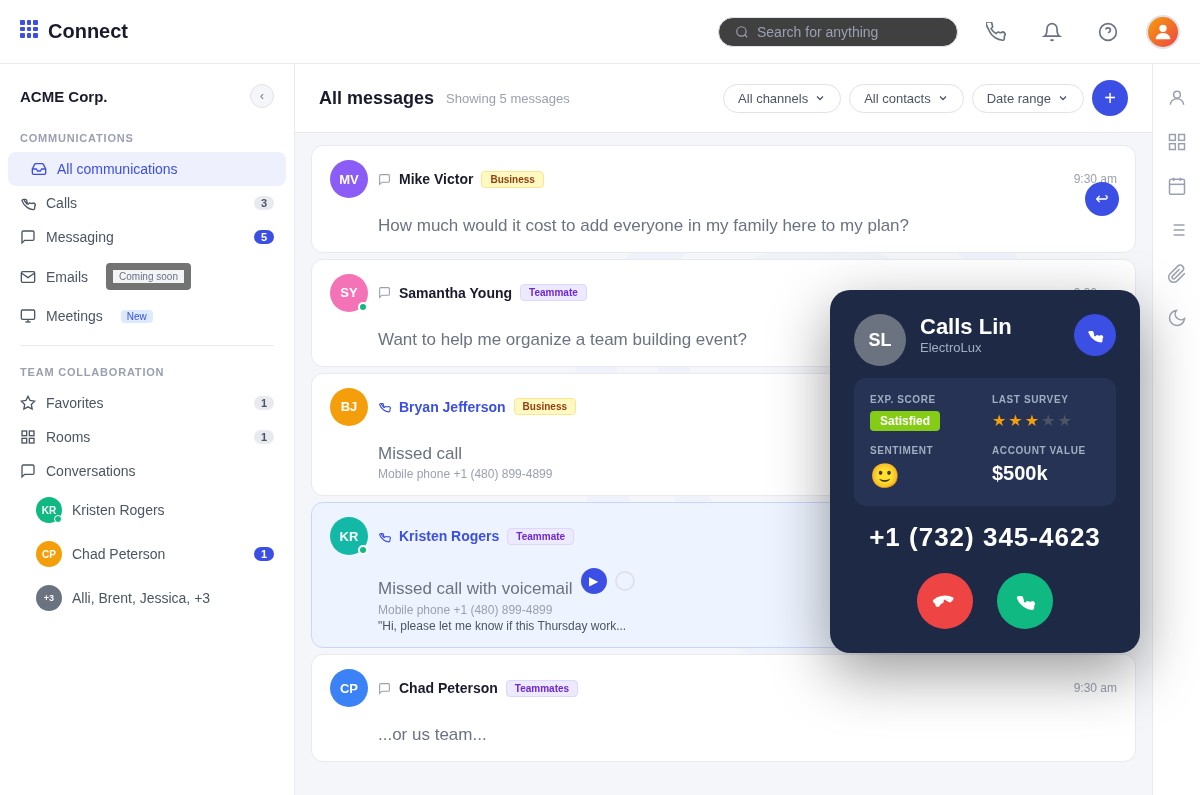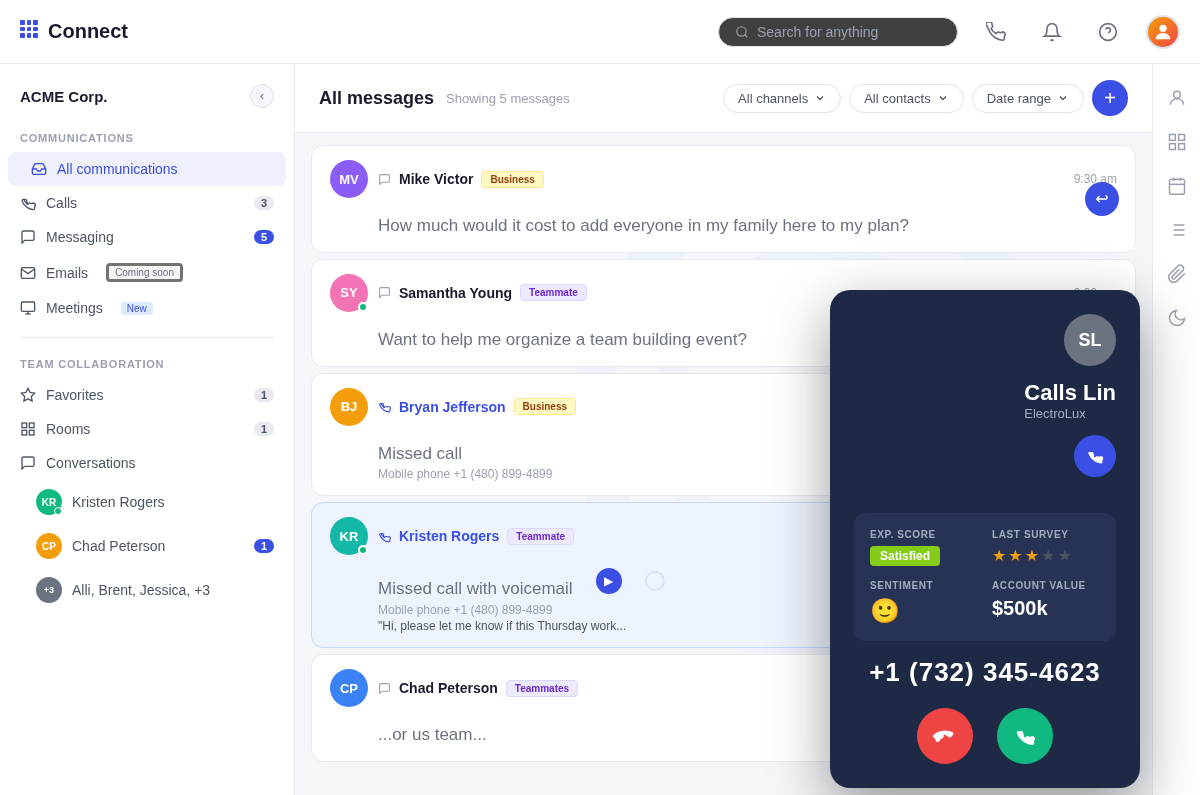--- a/index.html
+++ b/index.html
@@ -21,21 +21,21 @@
     
     .sidebar { width: 295px; background: #fff; border-right: 1px solid #e8eaf0; display: flex; flex-direction: column; padding: 20px 0; flex-shrink: 0; overflow-y: auto; }
     .sidebar-header { padding: 0 20px 16px; display: flex; justify-content: space-between; align-items: center; }
     .sidebar-title { font-size: 15px; font-weight: 700; color: #1a1a2e; text-align: right; }
     .sidebar-collapse { width: 24px; height: 24px; border-radius: 50%; background: #f5f6fa; border: 1px solid #e0e2ea; display: flex; align-items: center; justify-content: center; cursor: pointer; color: #6b7280; font-size: 12px; }
     .sidebar-section-label { padding: 8px 20px; font-size: 11px; font-weight: 700; color: #9aa0b0; text-transform: uppercase; letter-spacing: 0.8px; }
     .sidebar-item { display: flex; align-items: center; padding: 9px 20px; cursor: pointer; font-size: 14px; color: #4b5563; gap: 10px; position: relative; }
     .sidebar-item.active { background: #eef0fd; color: #3b4fe4; border-radius: 8px; margin: 0 8px; padding: 9px 23px; }
     .sidebar-item .badge { margin-left: auto; background: #e8eaf0; color: #4b5563; font-size: 11px; font-weight: 600; padding: 1px 7px; border-radius: 10px; }
     .sidebar-item .badge.blue { background: #3b4fe4; color: #fff; }
-    .sidebar-item .badge-label { margin-left: 8px; background: #f3f4f6; color: #6b7280; font-size: 10px; padding: 1px 6px; border-radius: 4px; border: 3px solid #737373; }
+    .sidebar-item .badge-label { margin-left: 8px; background: #f3f4f6; color: #6b7280; font-size: 10px; padding: 1px 6px; border-radius: 4px; border: 7px solid #737373; }
     .sidebar-item .badge-new { margin-left: 8px; background: #dbeafe; color: #3b4fe4; font-size: 10px; padding: 1px 6px; border-radius: 4px; }
     .sidebar-divider { height: 1px; background: #e8eaf0; margin: 12px 20px; }
     .sidebar-avatar { width: 26px; height: 26px; border-radius: 50%; display: flex; align-items: center; justify-content: center; font-size: 10px; font-weight: 700; color: #fff; flex-shrink: 0; }
     .sidebar-avatar.green { background: #10b981; }
     .sidebar-avatar.orange { background: #f59e0b; }
     .sidebar-avatar.multi { background: #6b7280; }
     .sidebar-avatar.pink { background: #ec4899; }
 
     
     .messages-panel { flex: 1; display: flex; flex-direction: column; background: #f5f6fa; overflow: hidden; }
@@ -58,32 +58,32 @@
     .msg-avatar.blue { background: #3b82f6; }
     .msg-name { font-size: 14px; font-weight: 600; color: #1a1a2e; display: flex; align-items: center; gap: 8px; }
     .msg-tag { font-size: 10px; padding: 2px 8px; border-radius: 4px; font-weight: 600; }
     .msg-tag.business { background: #fef9c3; color: #92400e; border: 1px solid #fde68a; }
     .msg-tag.teammate { background: #ede9fe; color: #6d28d9; border: 1px solid #ddd6fe; }
     .msg-tag.teammates { background: #ede9fe; color: #6d28d9; border: 1px solid #ddd6fe; }
     .msg-time { margin-left: auto; font-size: 12px; color: #9aa0b0; }
     .msg-body { font-size: 17px; color: #6b7280; margin-left: 48px; line-height: 1.4; margin-top: 16px; }
     .msg-body-extra { font-size: 12px; color: #9aa0b0; margin-left: 48px; margin-top: 2px; }
     .msg-reply-btn { position: absolute; right: 16px; top: 50%; transform: translateY(-50%); width: 34px; height: 34px; border-radius: 50%; background: #3b4fe4; color: #fff; display: flex; align-items: center; justify-content: center; font-size: 16px; }
-    .msg-voicemail-controls { display: flex; align-items: center; gap: 23px; margin-left: 48px; margin-top: 4px; }
+    .msg-voicemail-controls { display: flex; align-items: center; gap: 8px; margin-left: 48px; margin-top: 4px; }
     .play-btn { width: 26px; height: 26px; border-radius: 50%; background: #3b4fe4; color: #fff; display: flex; align-items: center; justify-content: center; font-size: 12px; cursor: pointer; }
     .play-progress { width: 20px; height: 20px; border-radius: 50%; border: 2px solid #e0e2ea; display: flex; align-items: center; justify-content: center; }
     .green-dot { width: 10px; height: 10px; border-radius: 50%; background: #10b981; border: 2px solid #fff; position: absolute; bottom: 0; right: 0; }
 
     
     .icon-rail { width: 48px; background: #fff; border-left: 1px solid #e8eaf0; display: flex; flex-direction: column; align-items: center; padding: 16px 0; gap: 8px; flex-shrink: 0; }
     .rail-icon { width: 36px; height: 36px; display: flex; align-items: center; justify-content: center; color: #9aa0b0; font-size: 18px; cursor: pointer; border-radius: 8px; }
 
     
     .call-popup { position: absolute; right: 60px; top: 290px; width: 310px; background: #1e2a45; border-radius: 20px; padding: 24px; color: #fff; z-index: 100; box-shadow: 0 20px 60px rgba(0,0,0,0.4); }
-    .call-popup-person { display: flex; align-items: flex-end; gap: 14px; margin-bottom: 36px; flex-direction: column; }
+    .call-popup-person { display: flex; align-items: flex-start; gap: 14px; margin-bottom: 12px; }
     .call-popup-avatar { width: 52px; height: 52px; border-radius: 50%; background: #6b7280; overflow: hidden; display: flex; align-items: center; justify-content: center; font-size: 18px; font-weight: 700; color: #fff; flex-shrink: 0; }
     .call-popup-name { font-size: 22px; font-weight: 700; }
     .call-popup-company { font-size: 13px; color: #a0aec0; }
     .call-popup-stats { background: #263354; border-radius: 12px; padding: 16px; margin-bottom: 16px; display: grid; grid-template-columns: 1fr 1fr; gap: 14px; }
     .stat-label { font-size: 10px; font-weight: 700; color: #a0aec0; text-transform: uppercase; letter-spacing: 0.6px; margin-bottom: 6px; }
     .stat-satisfied { background: #84cc16; color: #fff; font-size: 12px; font-weight: 600; padding: 3px 10px; border-radius: 4px; display: inline-block; }
     .stat-stars { display: flex; gap: 2px; font-size: 16px; }
     .star-filled { color: #f59e0b; }
     .star-empty { color: #4b5563; }
     .stat-emoji { font-size: 24px; }

